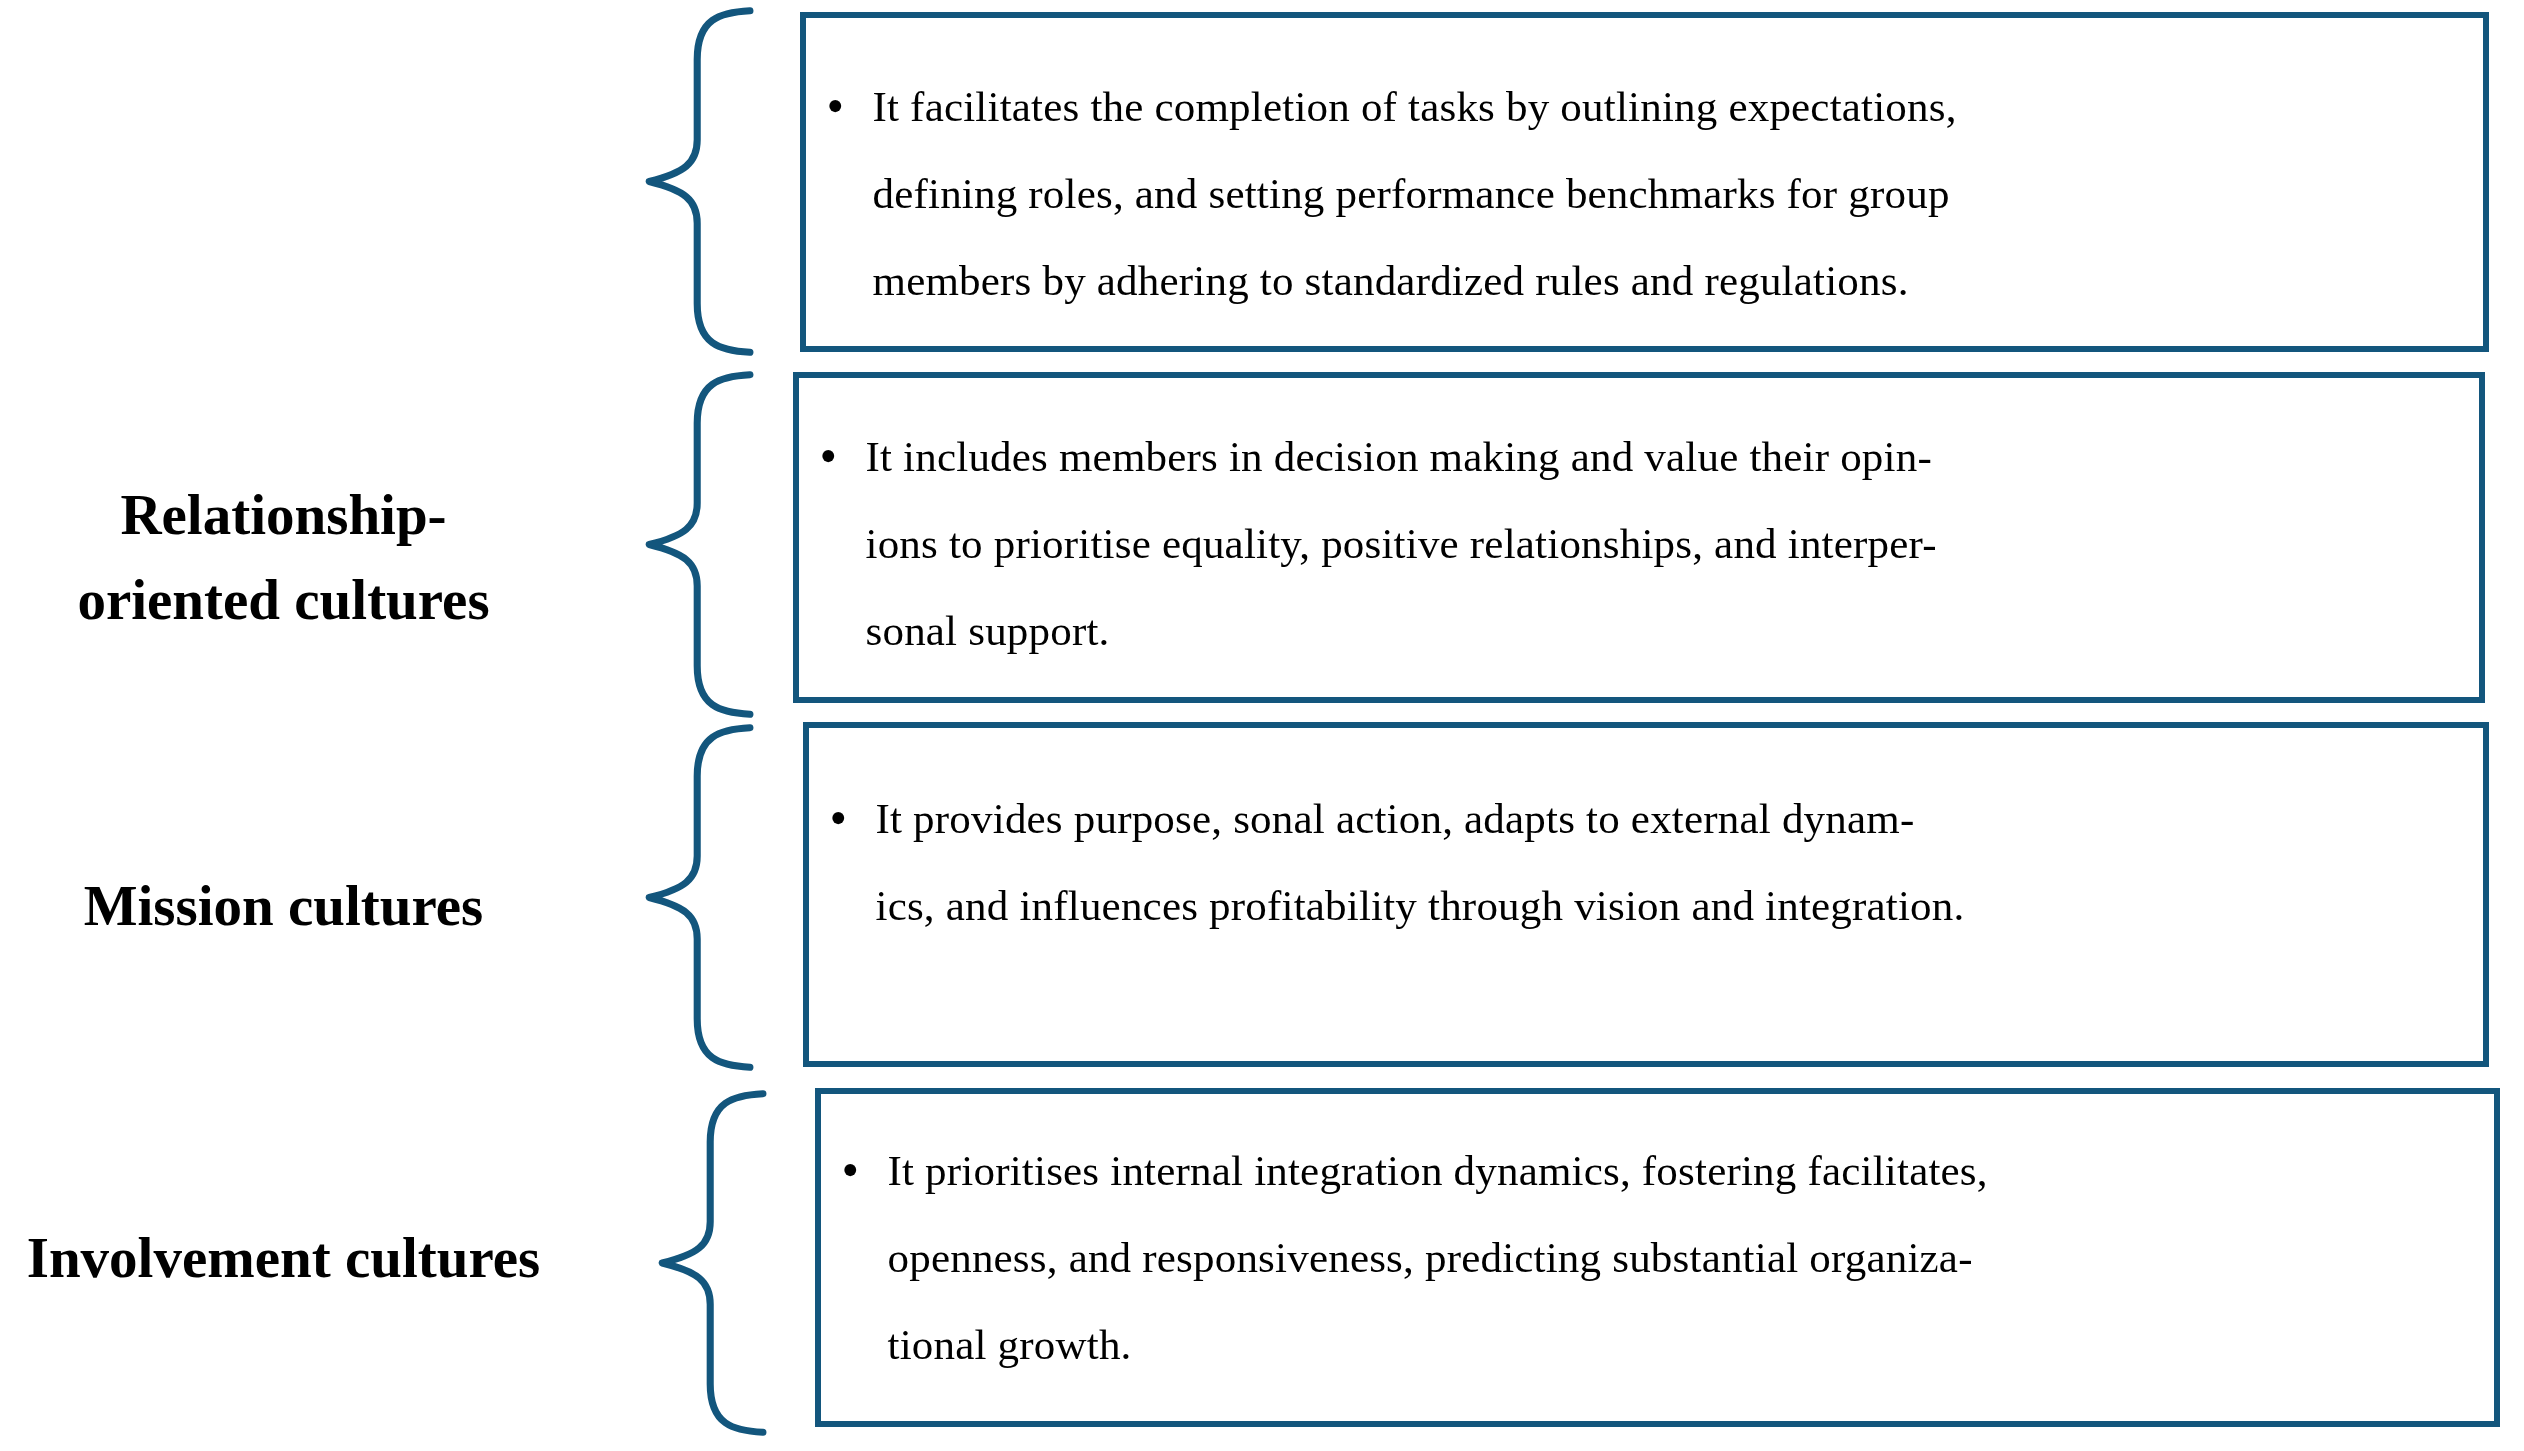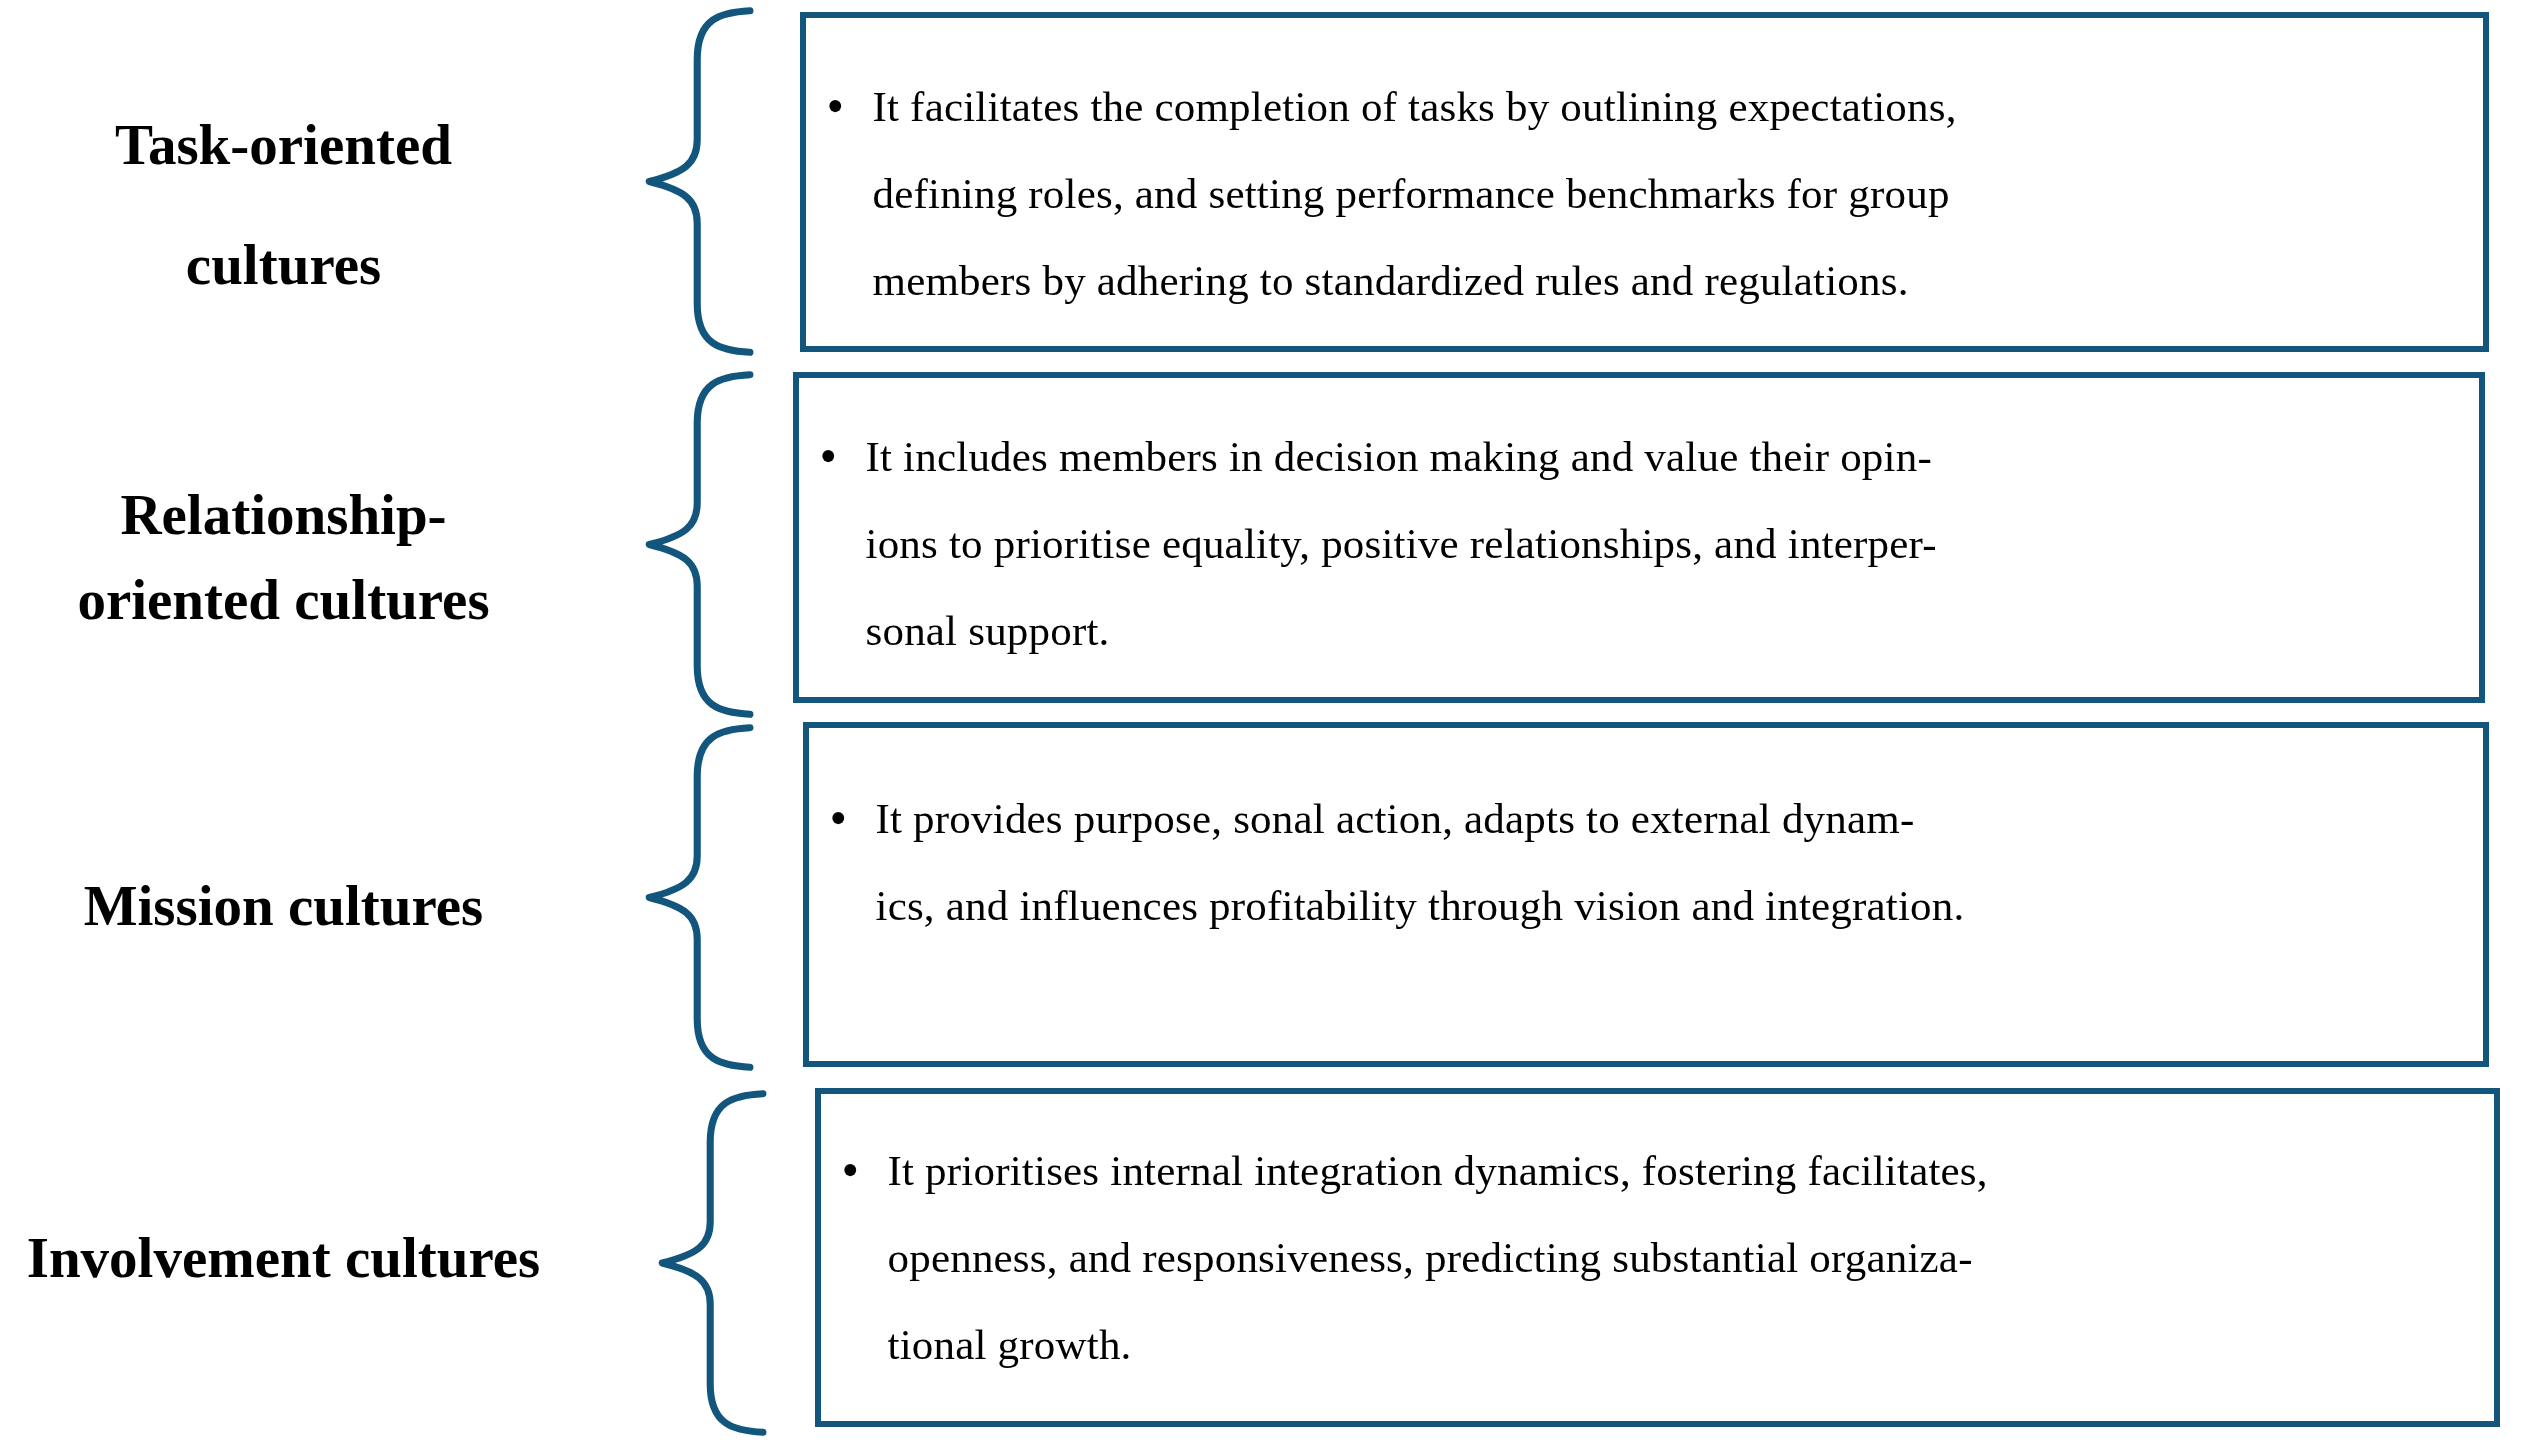--- a/index.html
+++ b/index.html
@@ -75,24 +75,20 @@
     letter-spacing:0.2px;
   }
   .bline{display:block;white-space:nowrap;}
 </style>
 </head>
 <body>
 
 <div id="canvas">
 
   <section class="group g1">
-    <div class="label">
-      <span class="lbl-line">Task-oriented</span>
-      <span class="lbl-line">cultures</span>
-    </div>
     <svg class="brace" viewBox="0 0 150 446" preserveAspectRatio="none" aria-hidden="true">
       <path d="M141 6 C103 8 74 16 74 68 L74 170 C74 200 57 212 13 223 C57 234 74 246 74 276 L74 378 C74 430 103 438 141 440"></path>
     </svg>
     <div class="box">
       <div class="item">
         <span class="bullet">•</span>
         <div class="lines">
           <span class="bline">It facilitates the completion of tasks by outlining expectations,</span>
           <span class="bline">defining roles, and setting performance benchmarks for group</span>
           <span class="bline">members by adhering to standardized rules and regulations.</span>

